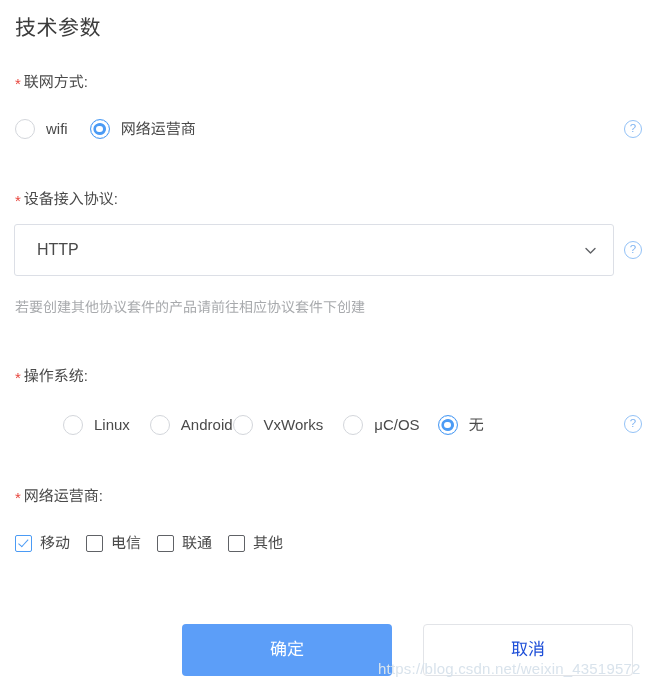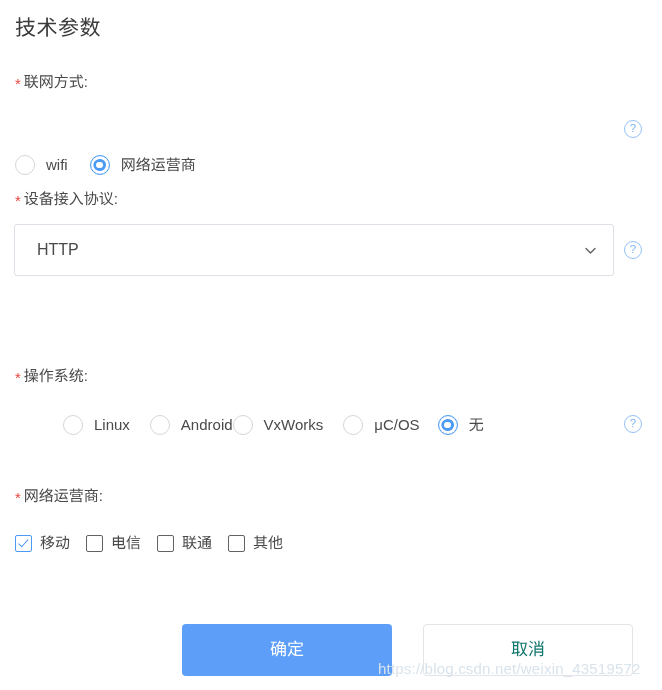--- a/index.html
+++ b/index.html
@@ -220,21 +220,21 @@
     color: #ffffff;
     border: none;
   }
   .btn-secondary {
     left: 423px;
     top: 624px;
     width: 210px;
     height: 52px;
     line-height: 50px;
     background: #ffffff;
-    color: #0f766e;
+    color: #1d4ed8;
     border: 1px solid #e2e4e8;
   }
 
   
   .watermark {
     position: absolute;
     left: 378px;
     top: 660px;
     font-size: 15px;
     color: #d9e3ec;
@@ -247,21 +247,21 @@
 <body>
 
 <div id="form-panel">
 
   <div class="page-title">技术参数</div>
 
   <div class="field-label" style="left:15px; top:71px;">
     <span class="req-star">*</span><span>联网方式:</span>
   </div>
 
-  <div class="radio-row" style="left:15px; top:119px;margin-top:36px;">
+  <div class="radio-row" style="left:15px; top:119px;">
     <div class="radio-item">
       <span class="radio-mark"></span>
       <span class="radio-label">wifi</span>
     </div>
     <div class="radio-item" style="margin-left:22px;">
       <span class="radio-mark checked"></span>
       <span class="radio-label">网络运营商</span>
     </div>
   </div>
 
@@ -275,20 +275,21 @@
     <span class="select-value">HTTP</span>
     <span class="select-chevron">
       <svg width="13" height="13" viewBox="0 0 13 13" aria-hidden="true">
         <path d="M2 4.5 L6.5 9 L11 4.5" fill="none" stroke="#606266" stroke-width="1.4" stroke-linecap="round" stroke-linejoin="round"></path>
       </svg>
     </span>
   </div>
 
   <div class="help-icon" style="left:624px; top:241px;">?</div>
 
+  <div class="hint-text">若要创建其他协议套件的产品请前往相应协议套件下创建</div>
 
   <div class="field-label" style="left:15px; top:365px;">
     <span class="req-star">*</span><span>操作系统:</span>
   </div>
 
   <div class="radio-row" style="left:15px; top:415px;padding-left:48px;">
     <div class="radio-item">
       <span class="radio-mark"></span>
       <span class="radio-label">Linux</span>
     </div>

